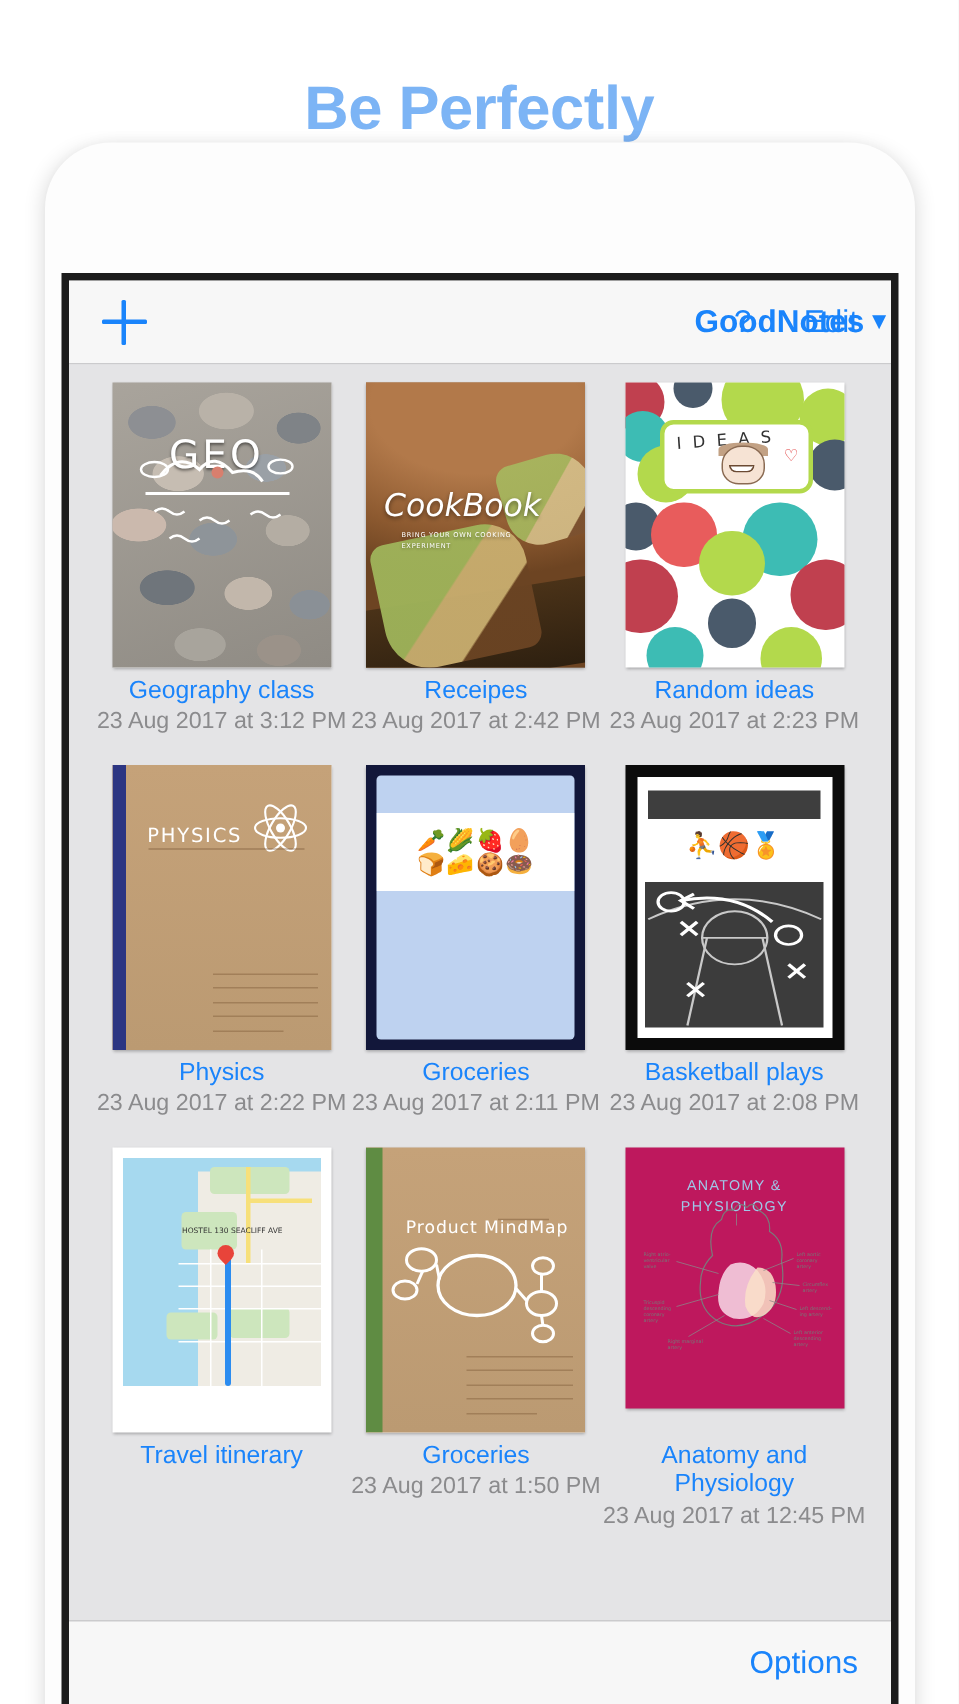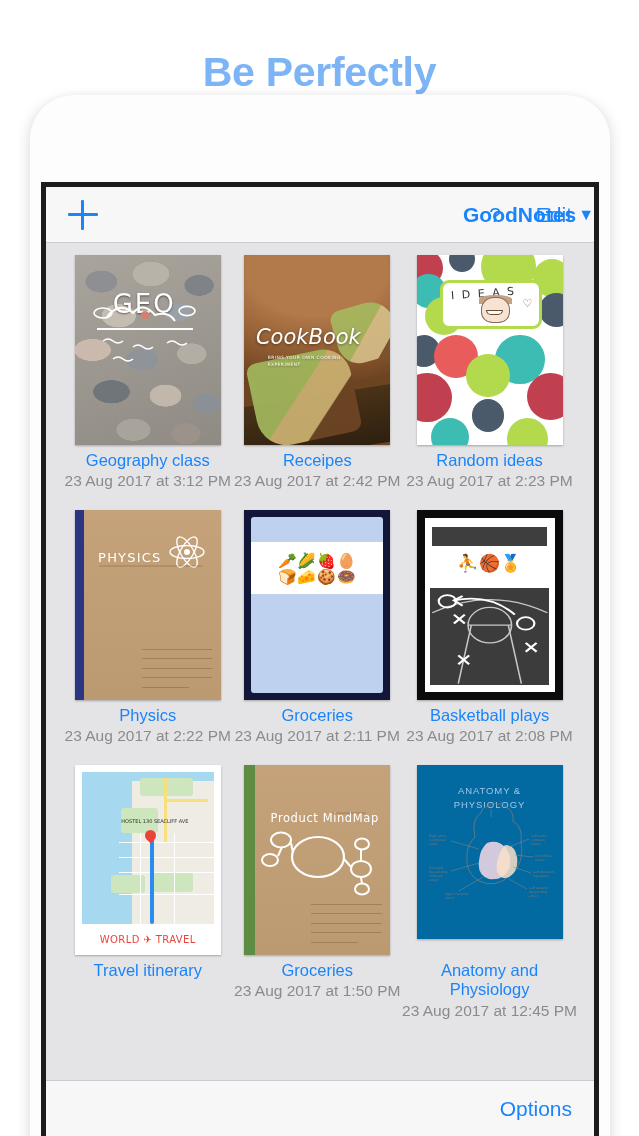--- a/index.html
+++ b/index.html
@@ -186,21 +186,21 @@
   .road { position:absolute; background:#f7e07a; }
   .street { position:absolute; background:#fff; }
   .route { position:absolute; background:#2b8cf0; border-radius:2px; }
   .pin { position:absolute; width:11px; height:11px; background:#e8443a; border-radius:50% 50% 50% 0;
       transform: rotate(-45deg); }
   .travel-cap { height:17%; display:flex; align-items:center; justify-content:center;
       font-size:10px; color:#e8443a; font-family:"DejaVu Sans", sans-serif; letter-spacing:.4px; }
 
   .cv-mind { background: linear-gradient(180deg,#c5a279,#bb9a72); }
 
-  .cv-anat { background:#0369a1; padding:16px; }
+  .cv-anat { background:#be185d; padding:16px; }
   .anat-title { position:absolute; left:0; right:0; top:11%; text-align:center;
       font-size:9.5px; color:#9fc7e8; letter-spacing:.9px; line-height:1.5; }
 </style>
 </head>
 <body>
 
 <div id="stage">
 
   <div class="headline" style="color: rgb(124, 180, 245);">
     <div>Be Perfectly</div>
@@ -382,21 +382,20 @@
                   <div class="street" style="left:28%;top:46%;right:0;height:1.2px"></div>
                   <div class="street" style="left:28%;top:56%;right:0;height:1.2px"></div>
                   <div class="street" style="left:28%;top:66%;right:0;height:1.2px"></div>
                   <div class="street" style="left:28%;top:80%;right:0;height:1.2px"></div>
                   <div class="street" style="left:44%;top:40%;width:1.2px;bottom:0"></div>
                   <div class="street" style="left:70%;top:40%;width:1.2px;bottom:0"></div>
                   <div class="route" style="left:52%;top:42%;width:3.4px;height:58%"></div>
                   <div class="pin" style="left:48%;top:38%"></div>
                   <div style="position:absolute;left:30%;top:30%;font-size:5px;color:#333;font-family:'DejaVu Sans',sans-serif;line-height:1.5;text-align:center">HOSTEL 130 SEACLIFF AVE</div>
                 </div>
-                <div class="travel-cap">WORLD ✈ TRAVEL</div>
               </div>
             </div>
             <div class="cell-title" style="color: rgb(26, 132, 251);">Travel itinerary</div>
           </div>
 
           <div class="cell">
             <div class="cover-box">
               <div class="cover cv-mind">
                 <div class="spine" style="width:11px;background:#5f8c43"></div>
                 <div class="hw" style="left:18%;top:24%;font-size:11.5px;letter-spacing:.6px;">Product MindMap</div>

